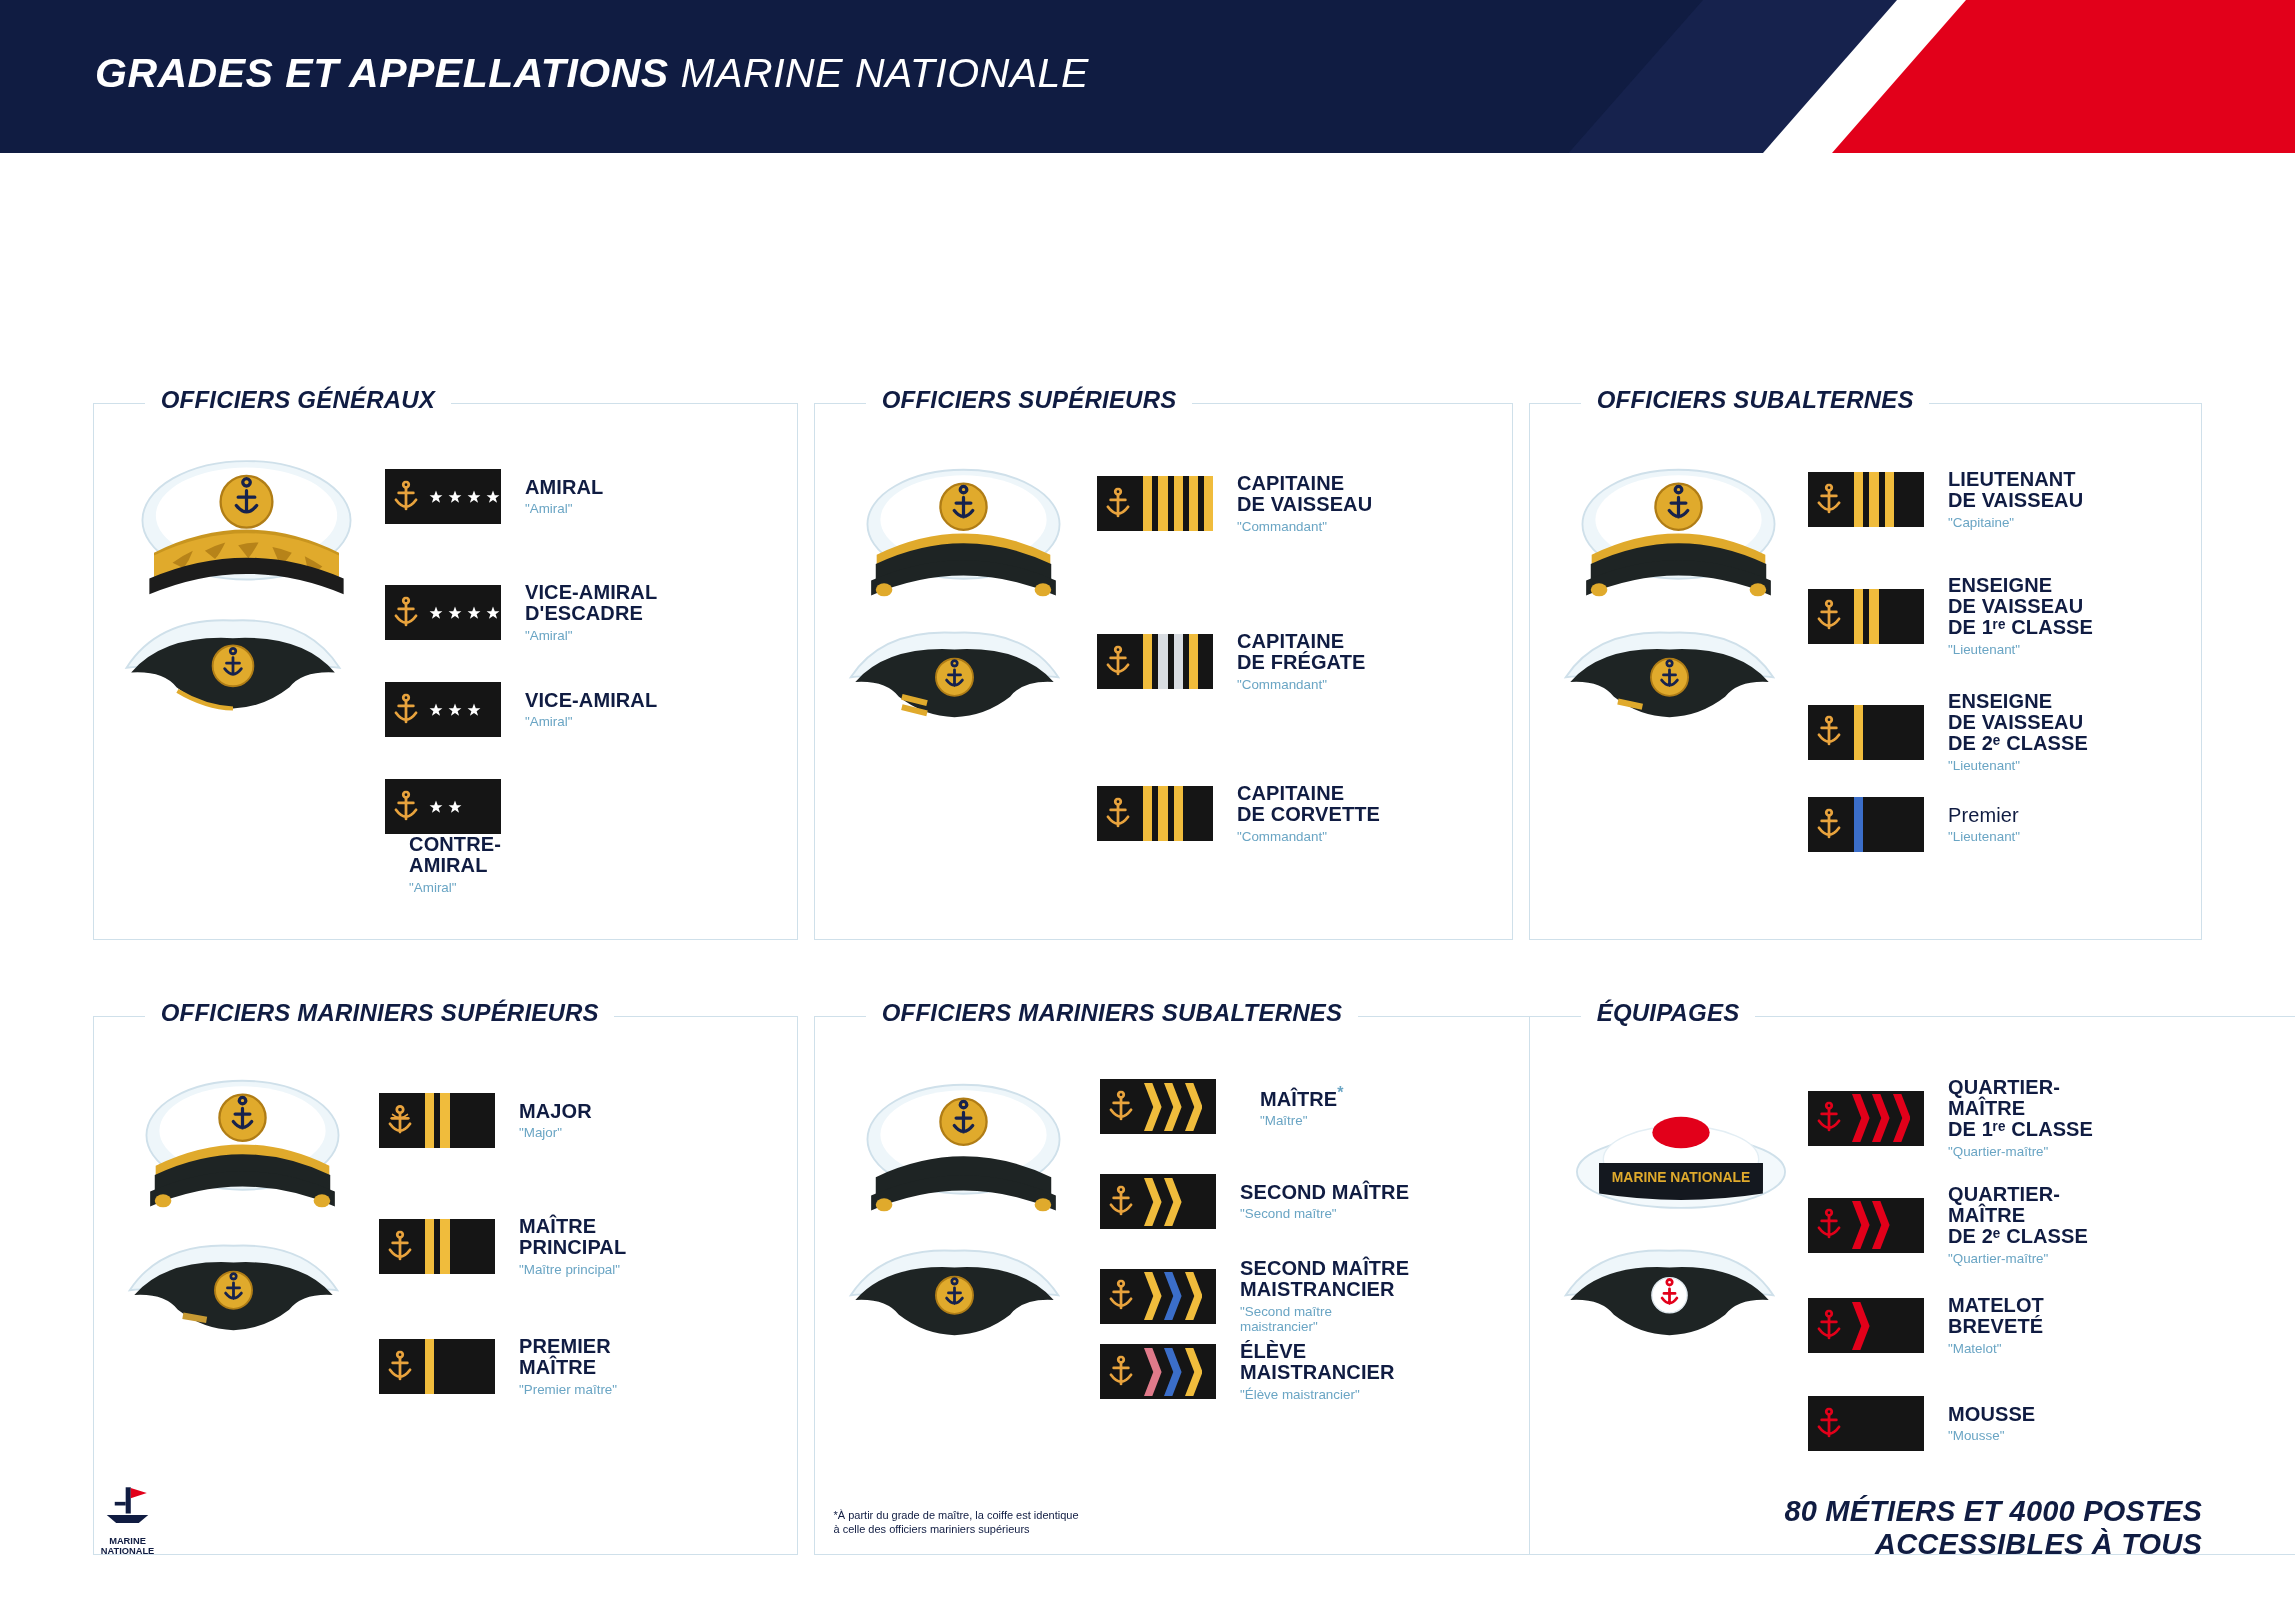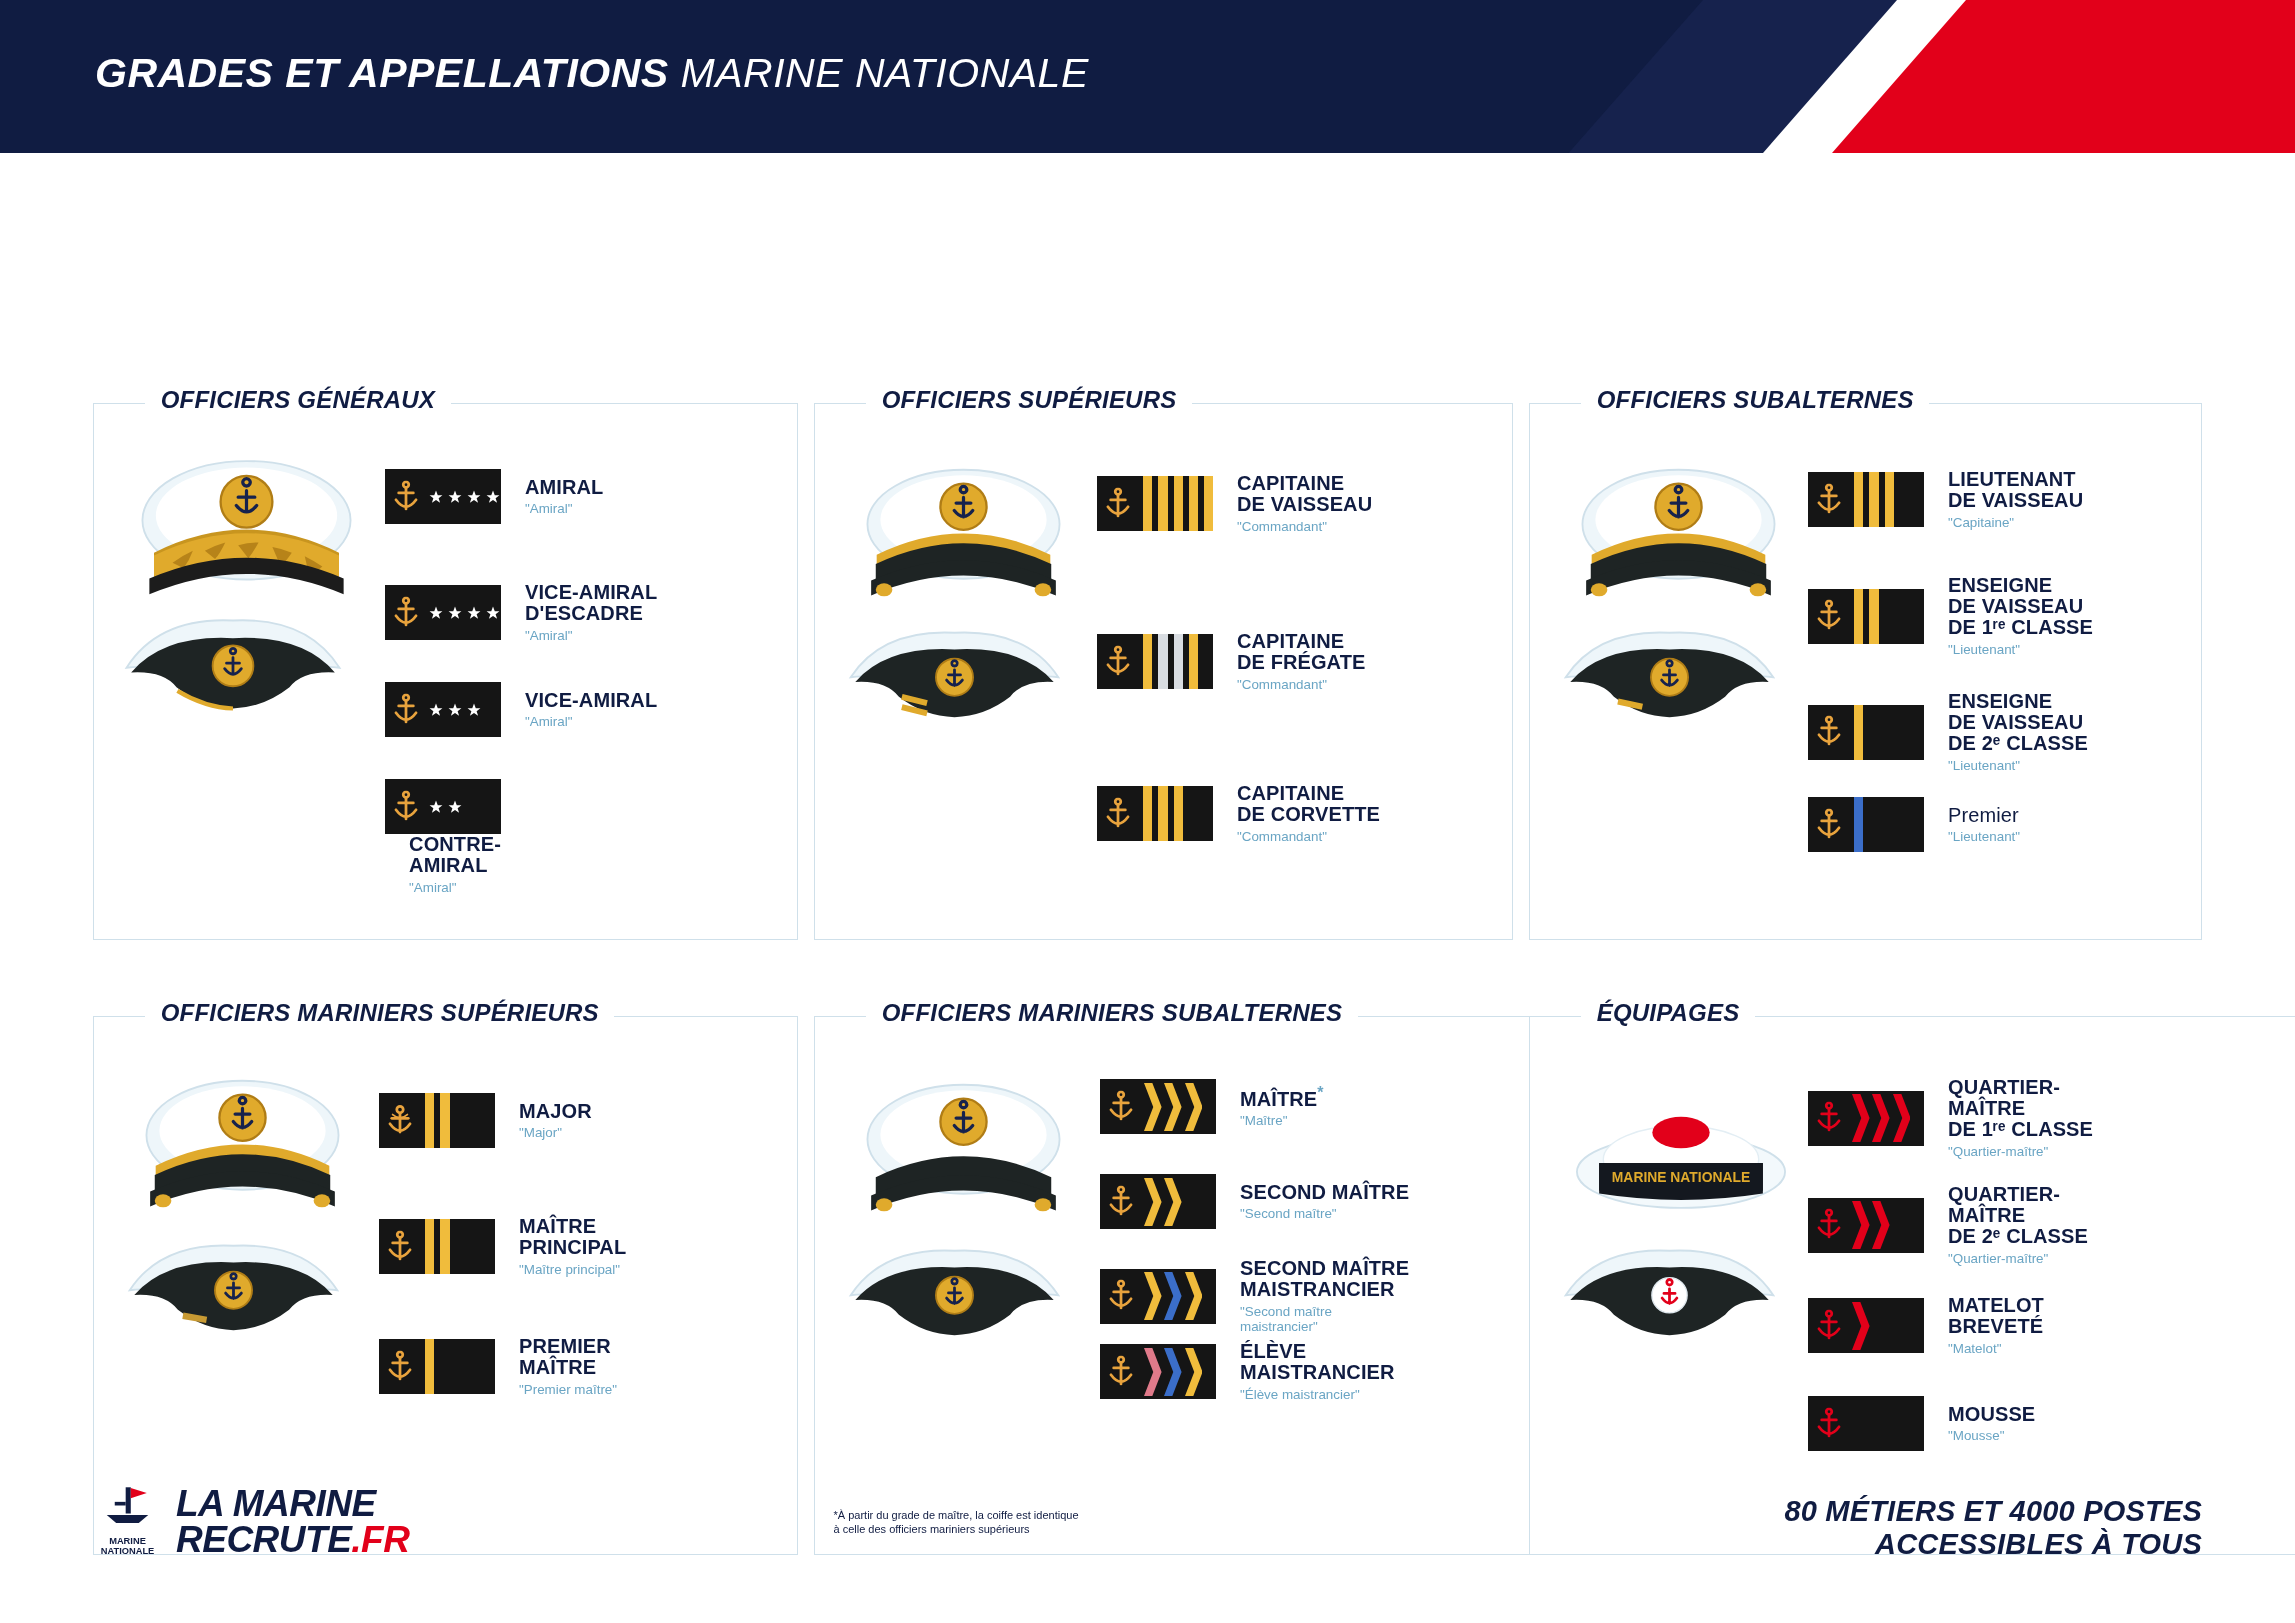--- a/index.html
+++ b/index.html
@@ -734,21 +734,21 @@
     <div class="cap" style="left:18.5px; top:204px; width:241px; height:130px;">
       <svg viewBox="0 0 520 280" width="241" height="130">
         <path d="M36 160 Q104 56 260 64 Q416 56 484 160 Q418 150 388 190 Q330 238 260 240 Q190 238 132 190 Q102 150 36 160 Z" fill="#eef6fa" stroke="#cfe0ea" stroke-width="4"></path>
         <path d="M46 170 Q114 92 260 100 Q406 92 474 170 Q408 166 380 202 Q326 244 260 246 Q194 244 140 202 Q112 166 46 170 Z" fill="#1e2424"></path>
         <circle cx="260" cy="160" r="40" fill="#e0aa2c" stroke="#b07d16" stroke-width="4"></circle>
         <path d="M260 136 a6 6 0 1 1 0.1 0 M260 144 v34 M247 155 h26 M243 166 q17 22 34 0" stroke="#16224d" stroke-width="6" fill="none" stroke-linecap="round"></path>
       </svg>
     </div>
 
     <div class="rows">
-      <div class="row" style="left:285px; top:62px;">
+      <div class="row" style="left:285px; top:62px;gap:20px;">
         <div class="patch">
           <span class="anchor">
             <svg viewBox="0 0 56 72">
                 <g fill="none" stroke="currentColor" stroke-width="6" stroke-linecap="round">
                   <circle cx="28" cy="9" r="6"></circle>
                   <line x1="28" y1="16" x2="28" y2="62"></line>
                   <line x1="12" y1="27" x2="44" y2="27"></line>
                   <path d="M6 42 q22 30 44 0"></path>
                 </g>
               </svg>
@@ -1039,26 +1039,20 @@
         <path d="M18 96 L132 96 L106 118 L44 118 Z" fill="#101c42"></path>
         <path d="M70 20 L84 20 L84 92 L70 92 Z" fill="#101c42"></path>
         <path d="M84 22 L128 36 L84 50 Z" fill="#e2001a"></path>
         <path d="M40 60 L70 60 L70 70 L40 70 Z" fill="#101c42"></path>
       </svg>
       <div class="logo-sub">
         <div>MARINE</div>
         <div>NATIONALE</div>
       </div>
     </div>
-    <div class="logo-text">
-      <div>LA MARINE</div>
-      <div>
-        <span>RECRUTE</span><span class="red">.FR</span>
-      </div>
-    </div>
   </div>
 
   <div class="footer-right">
     <div class="fr-line1">80 MÉTIERS ET 4000 POSTES</div>
     <div class="fr-line2">ACCESSIBLES À TOUS</div>
   </div>
 </div>
 
 
 </body></html>

